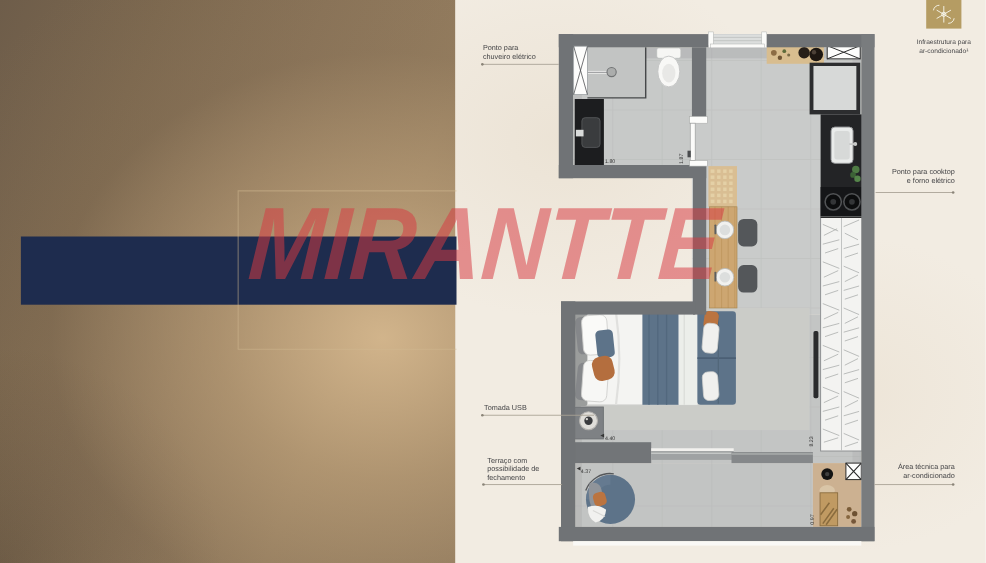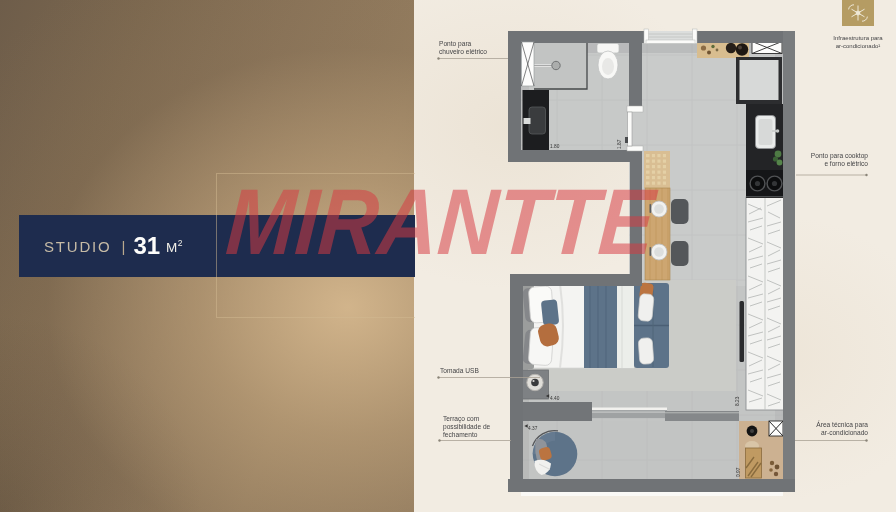--- a/index.html
+++ b/index.html
@@ -20,26 +20,20 @@
 <div class="abs" style="left:414px;top:0;width:482px;height:512px;
   background:
     radial-gradient(60% 45% at 20% 25%, rgba(222,208,186,0.32) 0%, rgba(0,0,0,0) 70%),
     radial-gradient(50% 40% at 75% 70%, rgba(226,213,192,0.3) 0%, rgba(0,0,0,0) 70%),
     #f2ece2;"></div>
 
 <div class="abs" style="left:19px;top:215px;width:396px;height:62px;background:#1e2c4e;"></div>
 
 <div class="abs" style="left:216px;top:173px;width:198px;height:143px;border:1px solid rgba(210,186,146,0.5);border-right:none;"></div>
 
-<div class="abs" style="left:44px;top:215px;height:62px;display:flex;align-items:center;color:#c6bba6;">
-  <span style="font-size:15px;letter-spacing:1.8px;">STUDIO</span>
-  <span style="font-size:15px;color:#b9a98e;margin:0 8px 0 10px;font-weight:400;">|</span>
-  <span style="font-size:24px;font-weight:bold;color:#fdfdfb;letter-spacing:0px;">31</span>
-  <span style="font-size:13.5px;color:#f1efe7;margin-left:6px;letter-spacing:0.5px;">M<sup style="font-size:8.5px;">2</sup></span>
-</div>
 
 <svg class="abs" style="left:0;top:0;" width="896" height="512" viewBox="0 0 896 512">
 <defs>
   <clipPath id="floorclip">
     <rect x="521" y="43" width="108" height="107"></rect>
     <rect x="629" y="43" width="154" height="243"></rect>
     <rect x="523" y="286" width="260" height="135"></rect>
     <rect x="523" y="421" width="216" height="58"></rect>
   </clipPath>
 </defs>

